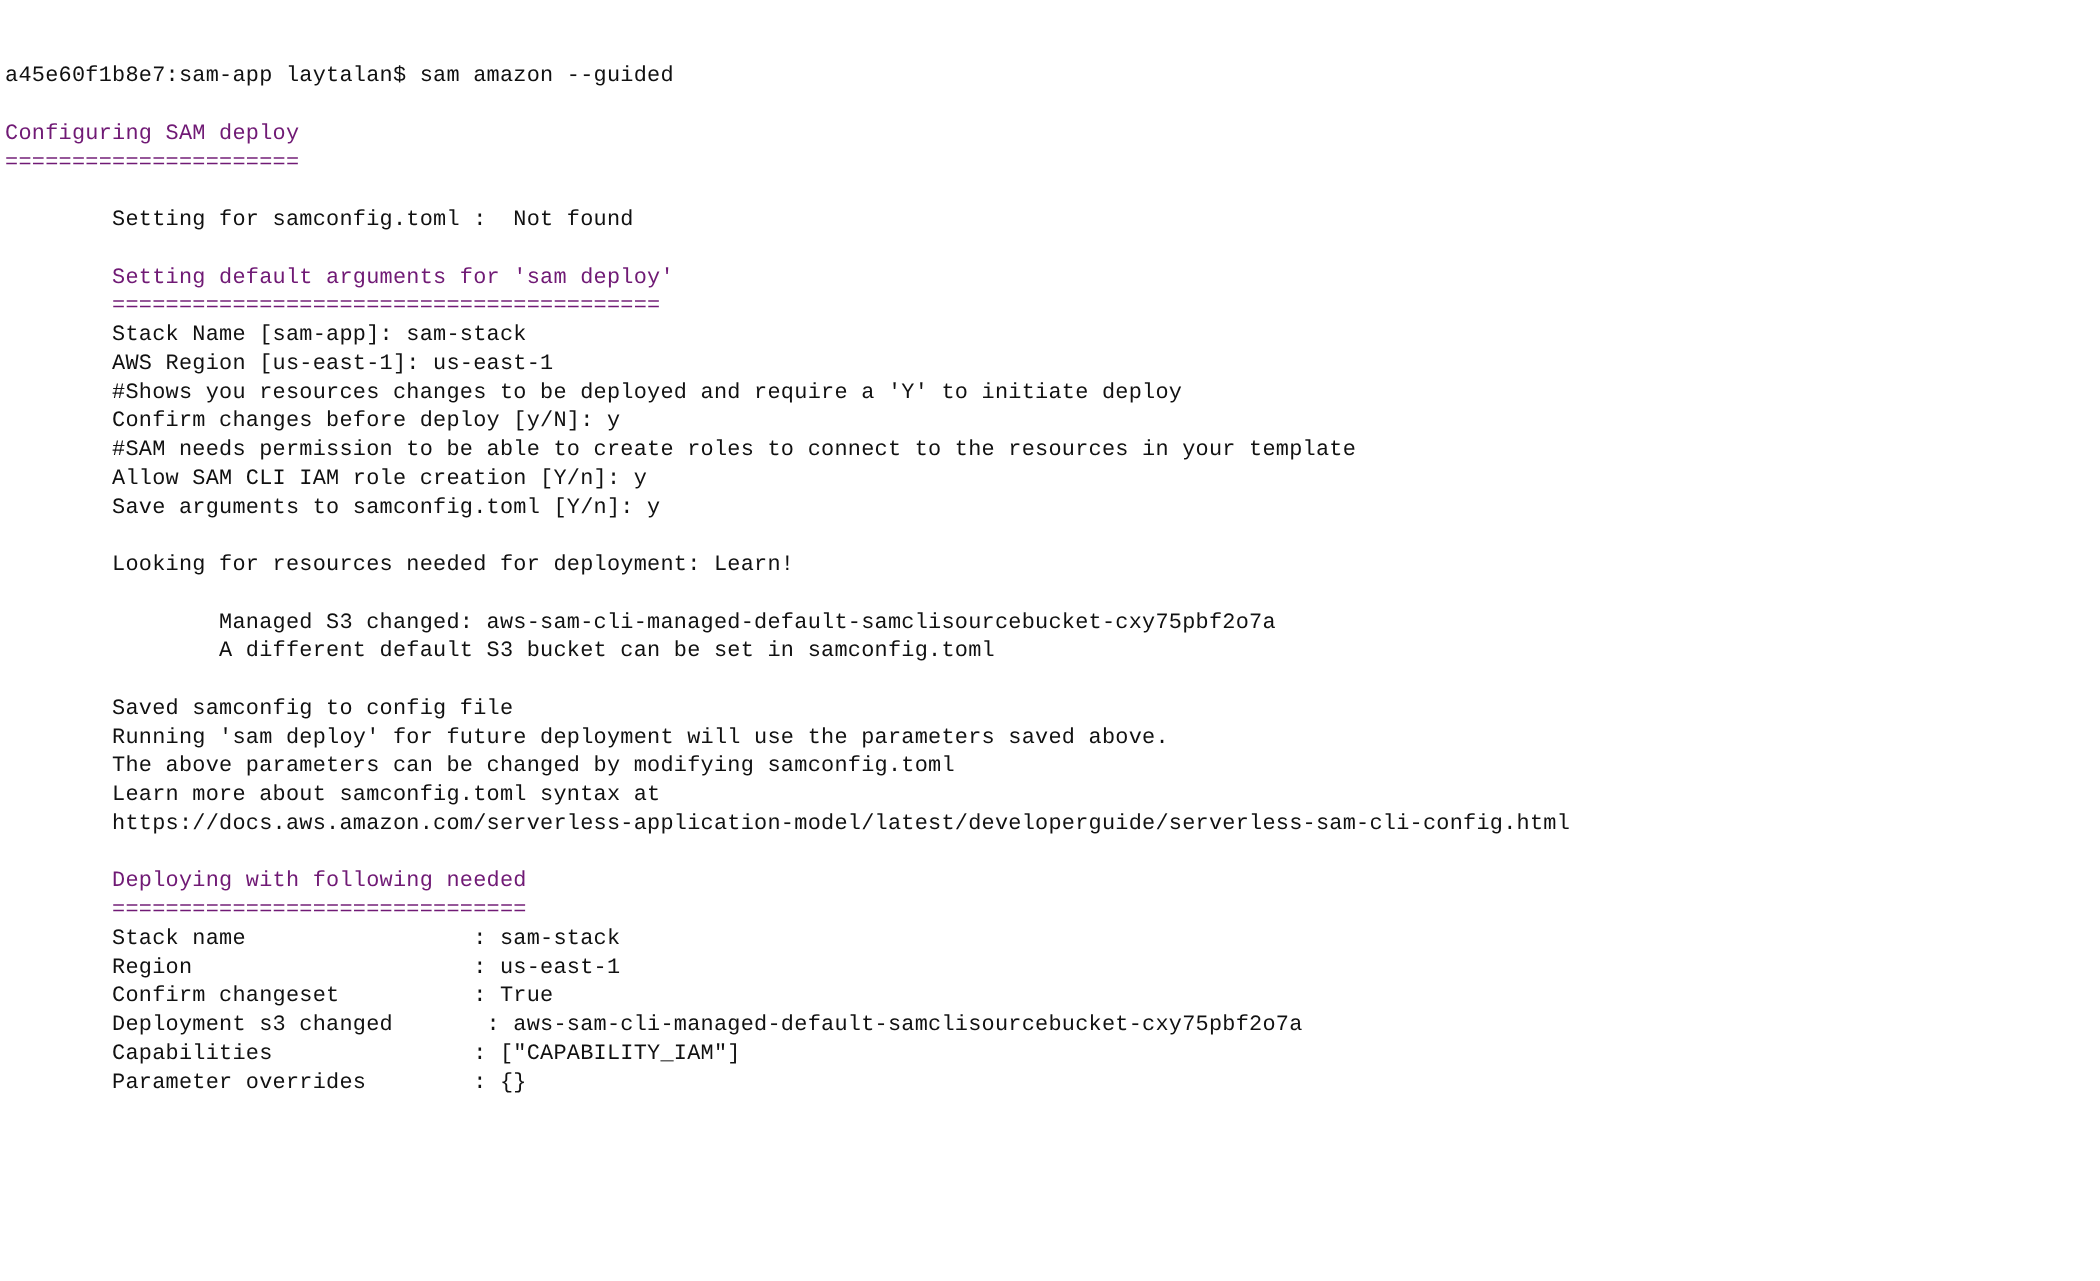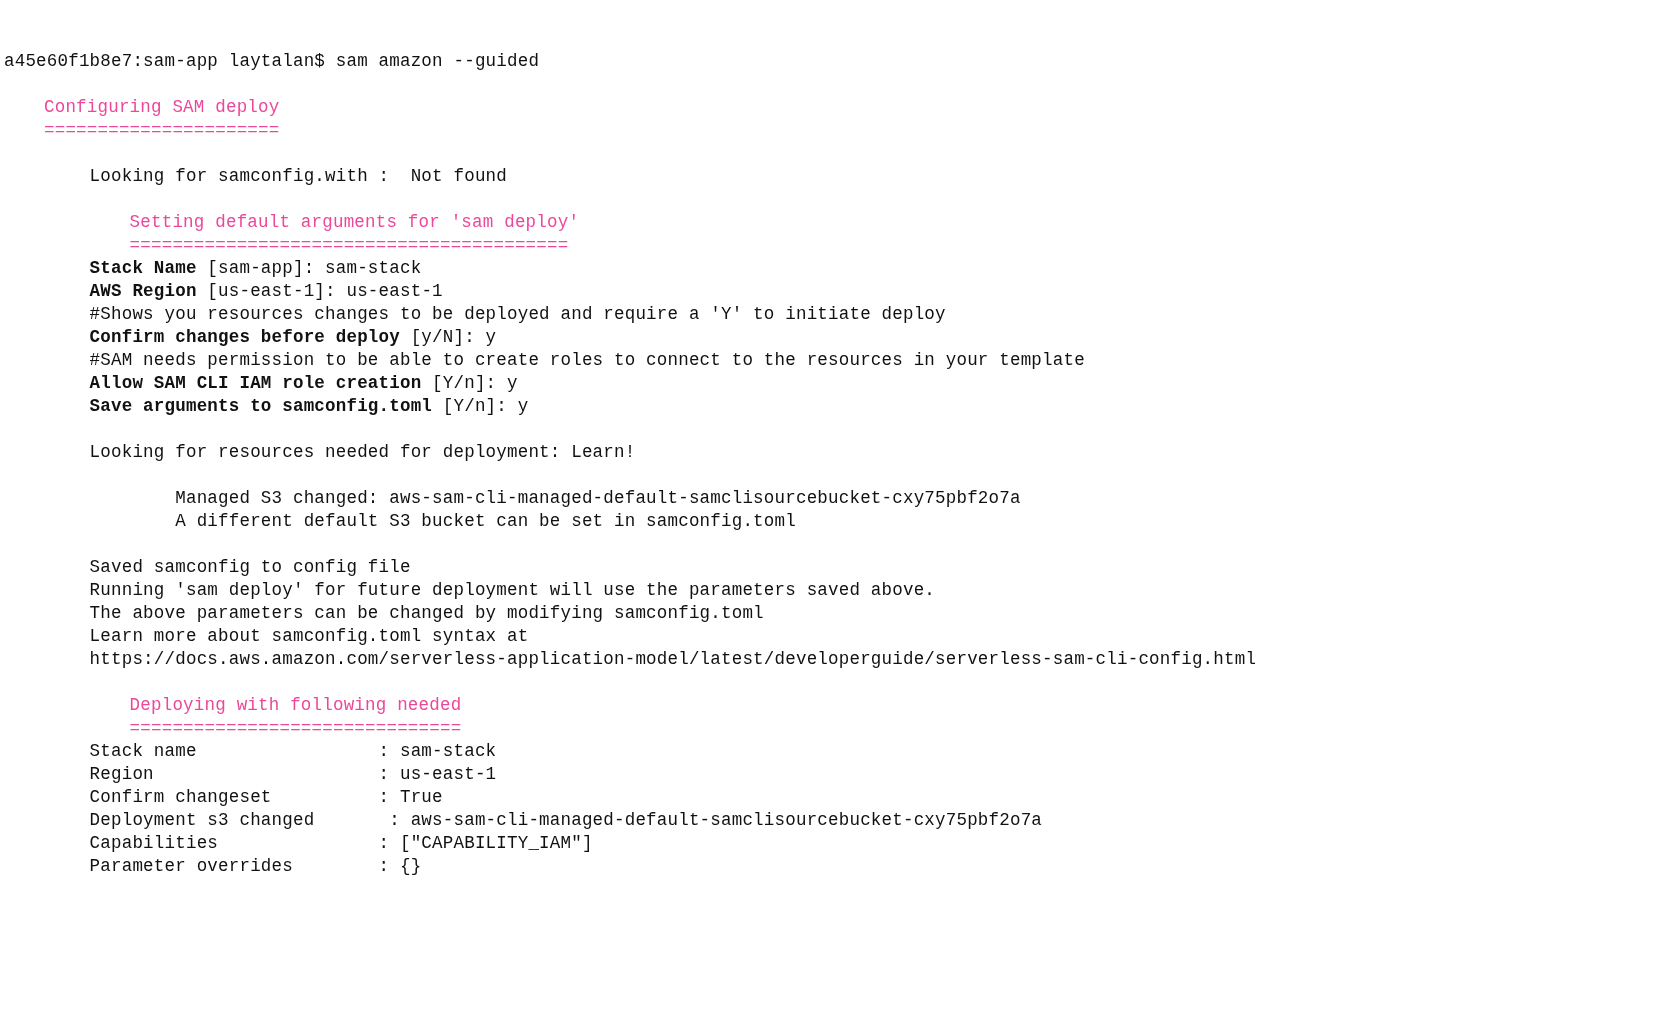--- a/index.html
+++ b/index.html
@@ -6,32 +6,32 @@
       margin: 0;
       padding: 4px 0 0 4px;
       background: #ffffff;
       font-family: "SF Mono", Menlo, Monaco, Consolas, "Courier New", monospace;
       font-size: 17.5px;
       line-height: 23px;
       white-space: pre;
       color: #111;
       letter-spacing: 0.2px;
     }
-    .olive { color: #ec4899; margin-left: 40px; }
-    .bold { font-weight: 700; }
+    .olive { color: #701a75; }
+    .bold { font-weight: 400; }
   </style>
 </head>
 <body>
 
 <span>a45e60f1b8e7:sam-app laytalan$ sam amazon --guided</span>
 
 <span class="olive">Configuring SAM deploy</span>
 <span class="olive">======================</span>
 
-<span>        Looking for samconfig.with :  Not found</span>
+<span>        Setting for samconfig.toml :  Not found</span>
 
 <span class="olive">        Setting default arguments for 'sam deploy'</span>
 <span class="olive">        =========================================</span>
 <span class="bold">        Stack Name</span><span> [sam-app]: sam-stack</span>
 <span class="bold">        AWS Region</span><span> [us-east-1]: us-east-1</span>
 <span>        #Shows you resources changes to be deployed and require a 'Y' to initiate deploy</span>
 <span class="bold">        Confirm changes before deploy</span><span> [y/N]: y</span>
 <span>        #SAM needs permission to be able to create roles to connect to the resources in your template</span>
 <span class="bold">        Allow SAM CLI IAM role creation</span><span> [Y/n]: y</span>
 <span class="bold">        Save arguments to samconfig.toml</span><span> [Y/n]: y</span>

